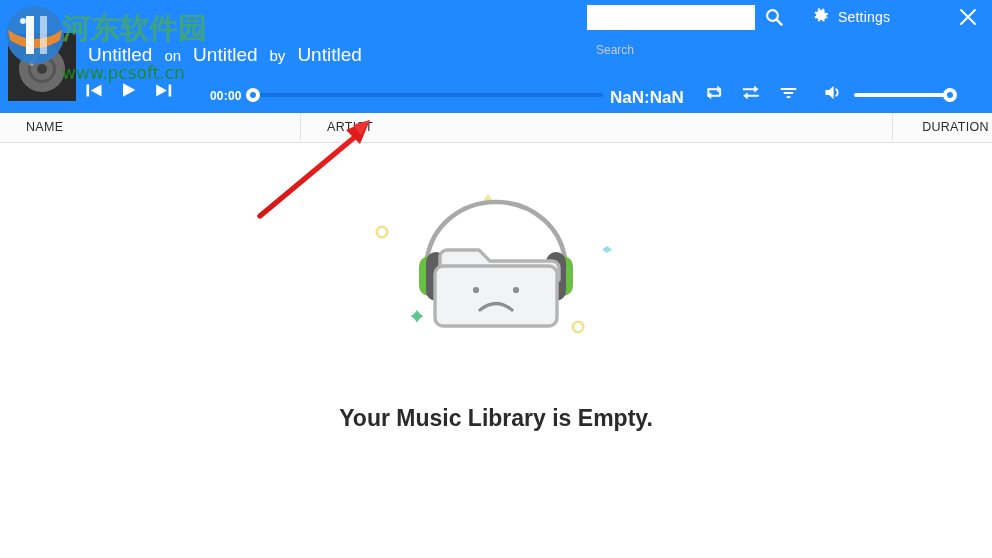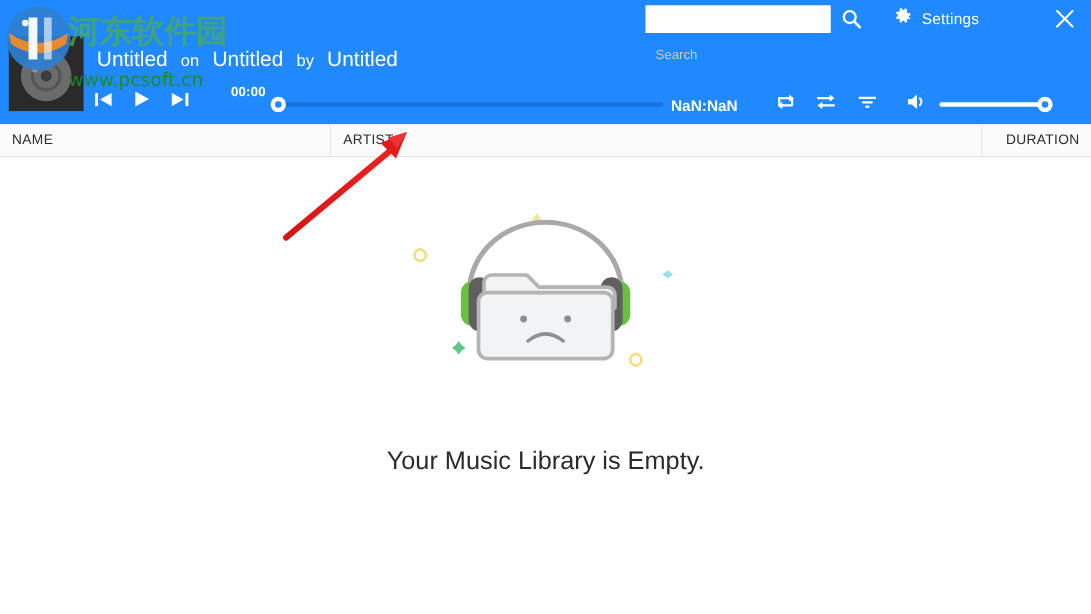--- a/index.html
+++ b/index.html
@@ -146,21 +146,21 @@
     position: absolute;
     left: 86px; top: 82px;
     display: flex;
     align-items: center;
     gap: 18px;
   }
   .tbtn { cursor: pointer; display: block; }
 
   .time-left {
     position: absolute;
-    left: 210px; top: 76px;
+    left: 210px; top: 89px;
     color: #ffffff;
     font-size: 12px;
     font-weight: 700;
     letter-spacing: .2px;
   }
   .seek {
     position: absolute;
     left: 246px; top: 86px;
     width: 357px; height: 18px;
     cursor: pointer;
@@ -178,21 +178,21 @@
     width: 14px; height: 14px;
     border-radius: 50%;
     border: 4px solid #ffffff;
     background: #2089ff;
     box-sizing: border-box;
   }
   .time-right {
     position: absolute;
     left: 610px; top: 88px;
     color: #ffffff;
-    font-size: 14px;
+    font-size: 17px;
     font-weight: 700;
   }
 
   .mode-icons {
     position: absolute;
     left: 705px; top: 84px;
     display: flex;
     align-items: center;
     gap: 18px;
   }
@@ -270,21 +270,21 @@
     box-sizing: border-box;
   }
   .th {
     position: absolute;
     top: 0;
     height: 29px;
     line-height: 29px;
     font-size: 12.5px;
     color: #2b2b2b;
     letter-spacing: .3px;
-    padding-left: 11px;
+    padding-left: 26px;
     box-sizing: border-box;
     cursor: pointer;
   }
   .th.divider { border-left: 1px solid #e4e4e4; }
   .th-name     { left: 0px;   width: 300px; }
   .th-artist   { left: 300px; width: 300px; }
   .th-album    { left: 600px; width: 292px; }
   .th-duration { left: 892px; width: 100px; text-align: center; }
 
   
@@ -299,21 +299,21 @@
     left: 370px; top: 37px;
     width: 252px; height: 175px;
   }
   .empty-title {
     position: absolute;
     left: 0; top: 262px;
     width: 992px;
     text-align: center;
     font-size: 23px;
     color: #2b2b2b;
-    font-weight: 400;
+    font-weight: 700;
   }
   .empty-sub {
     position: absolute;
     left: 0; top: 308px;
     width: 992px;
     text-align: center;
     font-size: 14.5px;
     color: #2b2b2b;
   }
 

